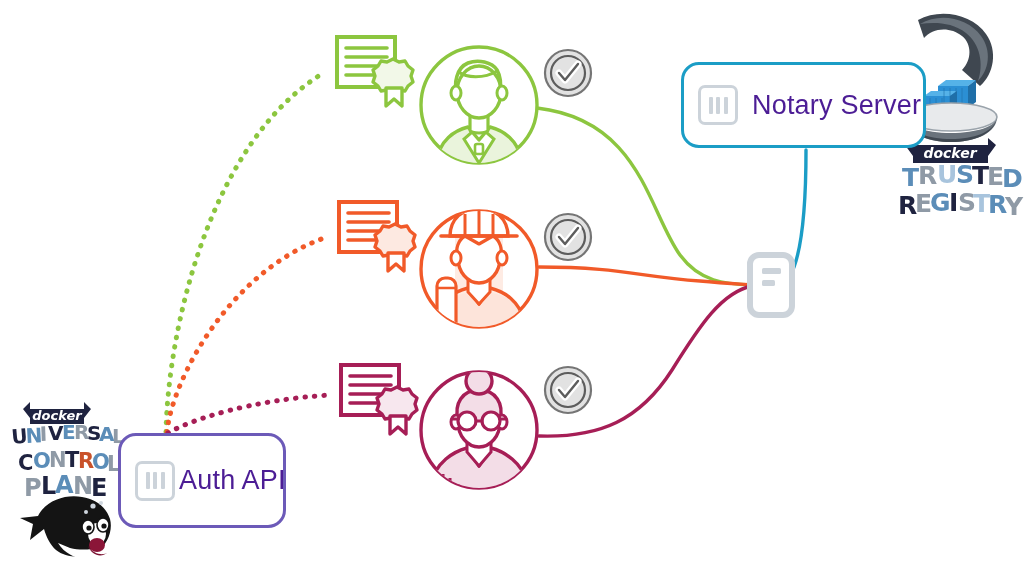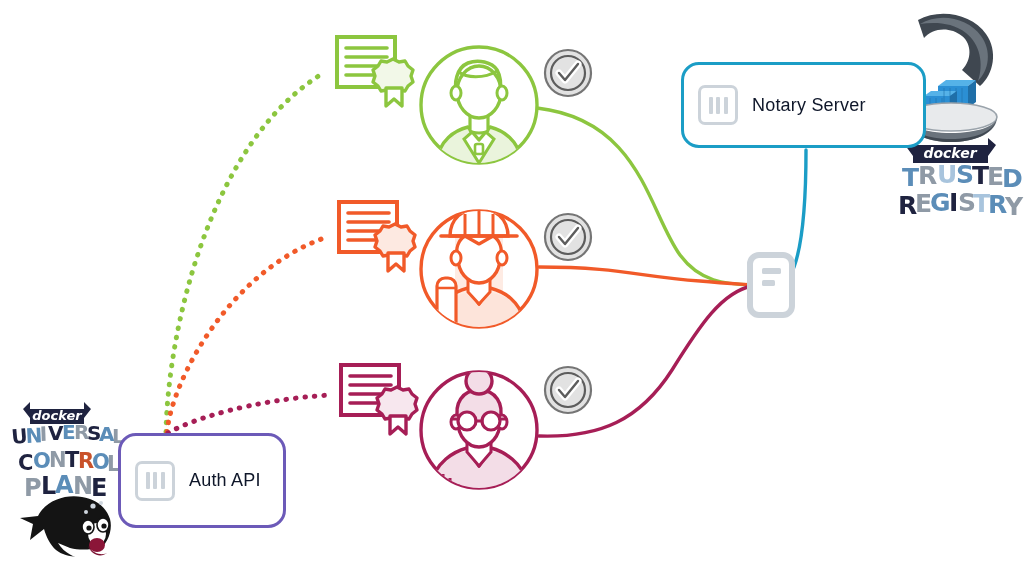--- a/index.html
+++ b/index.html
@@ -3,21 +3,21 @@
 <meta charset="utf-8">
 <style>
   html,body{margin:0;padding:0;background:#ffffff;}
   body{width:1024px;height:576px;overflow:hidden;
        font-family:"Liberation Sans","DejaVu Sans",sans-serif;}
   #stage{position:relative;width:1024px;height:576px;background:#fff;}
   #wires{position:absolute;left:0;top:0;width:1024px;height:576px;}
 
   .node-box{position:absolute;background:#fff;border-radius:18px;
             display:flex;align-items:center;box-sizing:border-box;}
-  .node-label{font-size:18px;color:#0f172a;letter-spacing:.2px;white-space:nowrap;}
+  .node-label{font-size:27px;color:#4c1d95;letter-spacing:.2px;white-space:nowrap;}
 
   .srv-icon{width:40px;height:40px;border-radius:7px;border:3.5px solid #ccd3da;
             box-sizing:border-box;display:flex;align-items:center;
             justify-content:center;gap:3.5px;flex:0 0 auto;background:#fff;}
   .srv-icon i{display:block;width:4px;height:17px;background:#ccd3da;border-radius:1px;}
 </style>
 </head>
 <body>
 
 <div id="stage">
@@ -264,21 +264,21 @@
         <text x="949" y="211" fill="#1f2340">I</text>
         <text x="958" y="211" fill="#8f9aa6">S</text>
         <text x="973" y="212" fill="#a8c4dd">T</text>
         <text x="988" y="213" fill="#5b8db8">R</text>
         <text x="1005" y="215" fill="#8f9aa6">Y</text>
       </g>
     </g>
   </svg>
 
   <div class="node-box" style="left:118px; top:433px; width:168px; height:95px;
-              border:3px solid #6c5ab8; padding-left:14px; gap:14px;">
+              border:3px solid #6c5ab8; padding-left:14px; gap:4px;">
     <span class="srv-icon">
       <i></i>
         <i></i>
         <i></i>
     </span>
     <span class="node-label">Auth API</span>
   </div>
 
   <div class="node-box" style="left:681px; top:62px; width:245px; height:86px;
               border:3px solid #1b9dc6; padding-left:14px; gap:14px;">

